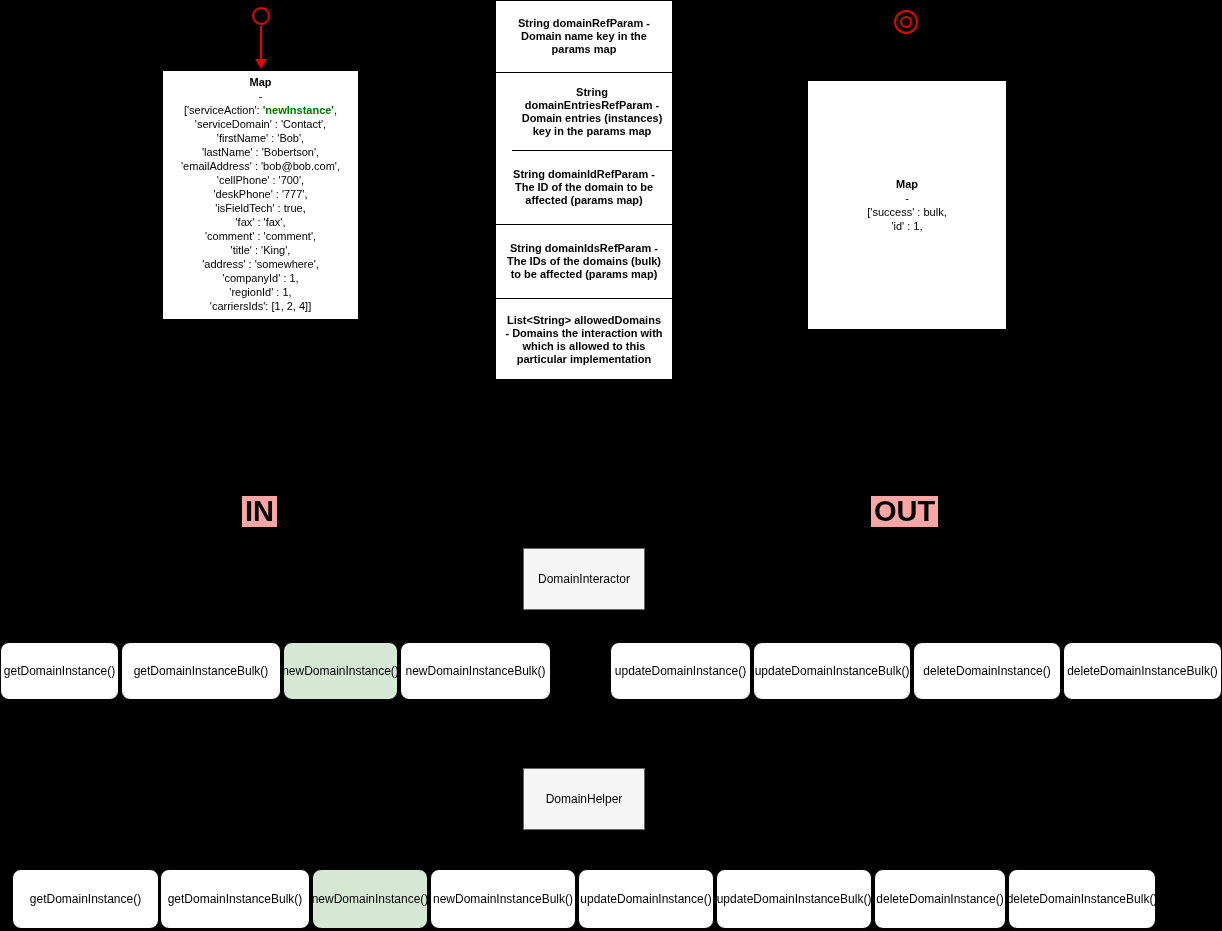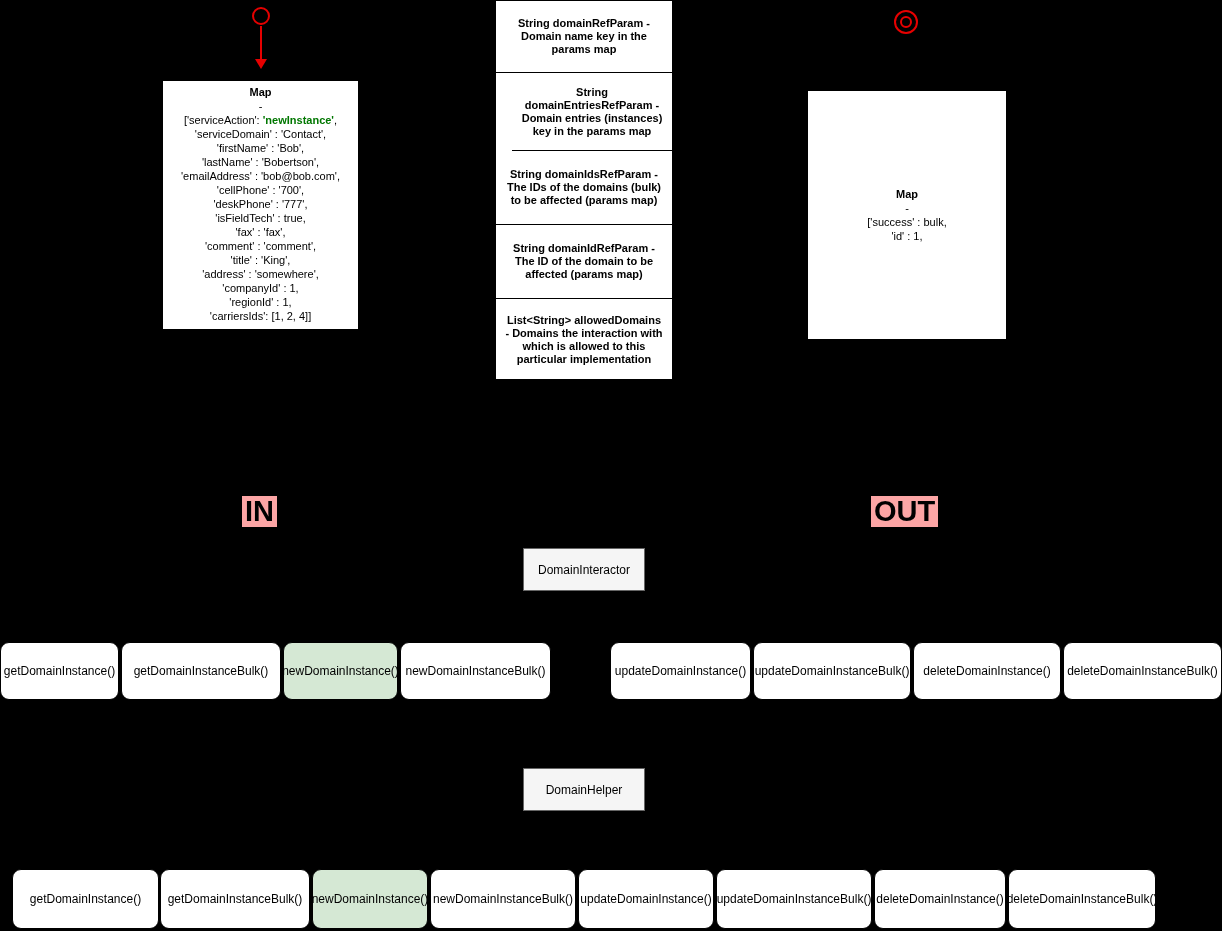--- a/index.html
+++ b/index.html
@@ -15,21 +15,21 @@
   .start-circle { position: absolute; left: 252px; top: 7px; width: 18px; height: 18px;
     border: 2px solid var(--red, #e60000); border-radius: 50%; background: transparent; }
   .arrow-line { position: absolute; left: 260px; top: 26px; width: 2px; height: 34px; background: var(--red, #e60000); }
   .arrow-head { position: absolute; left: 255px; top: 59px; width: 0; height: 0;
     border-left: 6px solid transparent; border-right: 6px solid transparent; border-top: 10px solid var(--red, #e60000); }
   .end-circle-outer { position: absolute; left: 894px; top: 10px; width: 24px; height: 24px;
     border: 2px solid var(--red, #e60000); border-radius: 50%; display: flex; align-items: center; justify-content: center; }
   .end-circle-inner { width: 12px; height: 12px; border: 2px solid var(--red, #e60000); border-radius: 50%; }
 
   
-  .map-box { font-size: 11px; line-height: 14px; text-align: center; padding: 4px 4px; margin-top: 10px; }
+  .map-box { font-size: 11px; line-height: 14px; text-align: center; padding: 4px 4px; }
   .input-map { left: 162px; top: 70px; width: 197px; height: 250px; }
   .output-map { left: 807px; top: 80px; width: 200px; height: 250px;
     display: flex; flex-direction: column; justify-content: center; }
   .map-title { font-weight: bold; }
   .hl { font-weight: bold; color: var(--highlight_green, #007700); }
 
   
   .params-box { left: 495px; top: 0px; width: 178px; height: 380px; display: flex; flex-direction: column; font-weight: bold; }
   .param-section { display: flex; align-items: center; justify-content: center; text-align: center;
     padding: 4px 8px; font-size: 11px; line-height: 13px; border-bottom: 1px solid var(--box_border, #000); }
@@ -37,21 +37,21 @@
   .ps-0 { flex: 0 0 72px; } .ps-1 { flex: 0 0 78px; margin-left: 16px; } .ps-2 { flex: 0 0 74px; }
   .ps-3 { flex: 0 0 74px; } .ps-4 { flex: 0 0 82px; }
 
   
   .flow-label { position: absolute; background: #fca5a5; color: #000; font-weight: bold;
     font-size: 29px; line-height: 31px; padding: 0 3px; }
   .in-label { left: 242px; top: 496px; }
   .out-label { left: 871px; top: 496px; }
 
   
-  .class-box { position: absolute; width: 122px; height: 43px; background: var(--class_bg, #f5f5f5);
+  .class-box { position: absolute; width: 122px; height: 62px; background: var(--class_bg, #f5f5f5);
     border: 1px solid var(--class_border, #666); display: flex; align-items: center; justify-content: center;
     font-size: 12px; color: #000; }
   .interactor-box { left: 523px; top: 548px; }
   .helper-box { left: 523px; top: 768px; }
 
   
   .method { position: absolute; height: 58px; background: var(--box_bg, #fff); border: 1px solid var(--box_border, #000);
     border-radius: 9px; display: flex; align-items: center; justify-content: center;
     font-size: 12px; color: #000; padding: 0 1px; text-align: center; }
   .row2 { height: 60px; }
@@ -86,25 +86,25 @@
     <div>'carriersIds': [1, 2, 4]]</div>
   </div>
 
   <div class="node params-box">
     <div class="param-section ps-0">
       <div><b>String domainRefParam</b><span> - Domain name key in the params map</span></div>
     </div>
     <div class="param-section ps-1">
       <div><b>String domainEntriesRefParam</b><span> - Domain entries (instances) key in the params map</span></div>
     </div>
+    <div class="param-section ps-2">
+      <div><b>String domainIdRefParam</b><span> - The ID of the domain to be affected (params map)</span></div>
+    </div>
     <div class="param-section ps-3">
       <div><b>String domainIdsRefParam</b><span> - The IDs of the domains (bulk) to be affected (params map)</span></div>
-    </div>
-    <div class="param-section ps-2">
-      <div><b>String domainIdRefParam</b><span> - The ID of the domain to be affected (params map)</span></div>
     </div>
     <div class="param-section ps-4">
       <div><b>List&lt;String&gt; allowedDomains</b><span> - Domains the interaction with which is allowed to this particular implementation</span></div>
     </div>
   </div>
 
   <div class="end-circle-outer">
     <div class="end-circle-inner"></div>
   </div>
 

